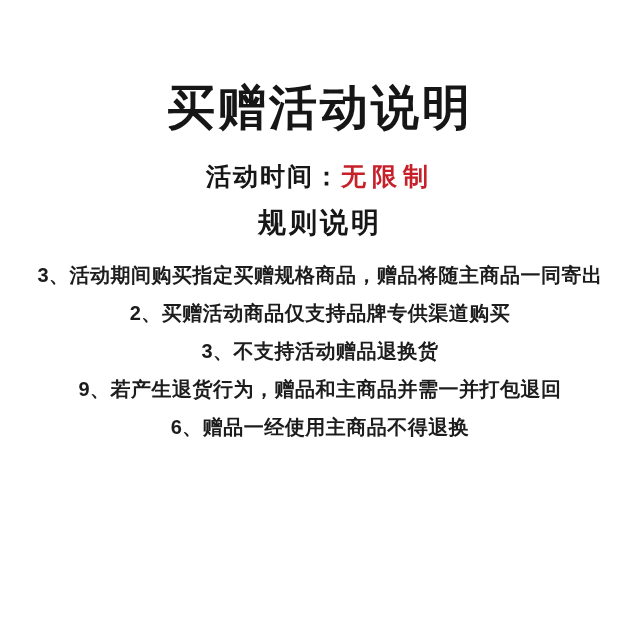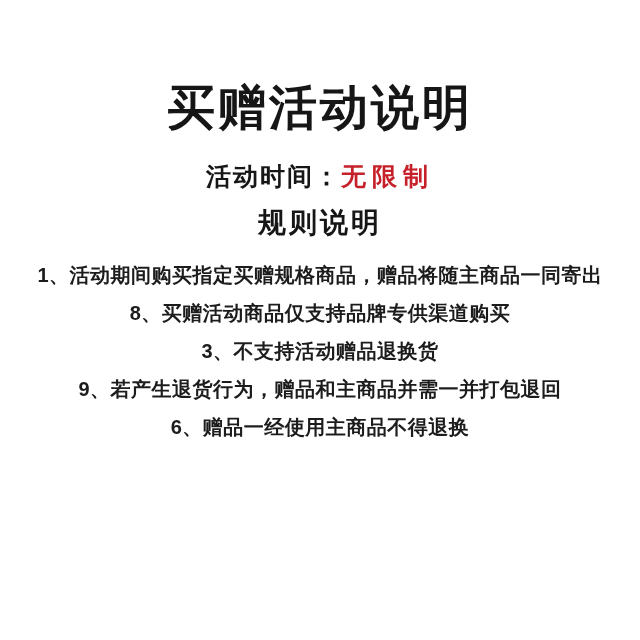--- a/index.html
+++ b/index.html
@@ -66,21 +66,21 @@
 
     <h1 class="main-title">买赠活动说明</h1>
 
     <p class="time-line">
       <span>活动时间：</span><span class="time-value">无限制</span>
     </p>
 
     <h2 class="rules-heading">规则说明</h2>
 
     <div>
-      <p class="rule-line">1、活动期间购买指定买赠规格商品，赠品将随主商品一同寄出</p>
-      <p class="rule-line">8、买赠活动商品仅支持品牌专供渠道购买</p>
+      <p class="rule-line">3、活动期间购买指定买赠规格商品，赠品将随主商品一同寄出</p>
+      <p class="rule-line">2、买赠活动商品仅支持品牌专供渠道购买</p>
       <p class="rule-line">3、不支持活动赠品退换货</p>
       <p class="rule-line">9、若产生退货行为，赠品和主商品并需一并打包退回</p>
       <p class="rule-line">6、赠品一经使用主商品不得退换</p>
     </div>
 
   </div>
 </div>
 
 </body></html>

